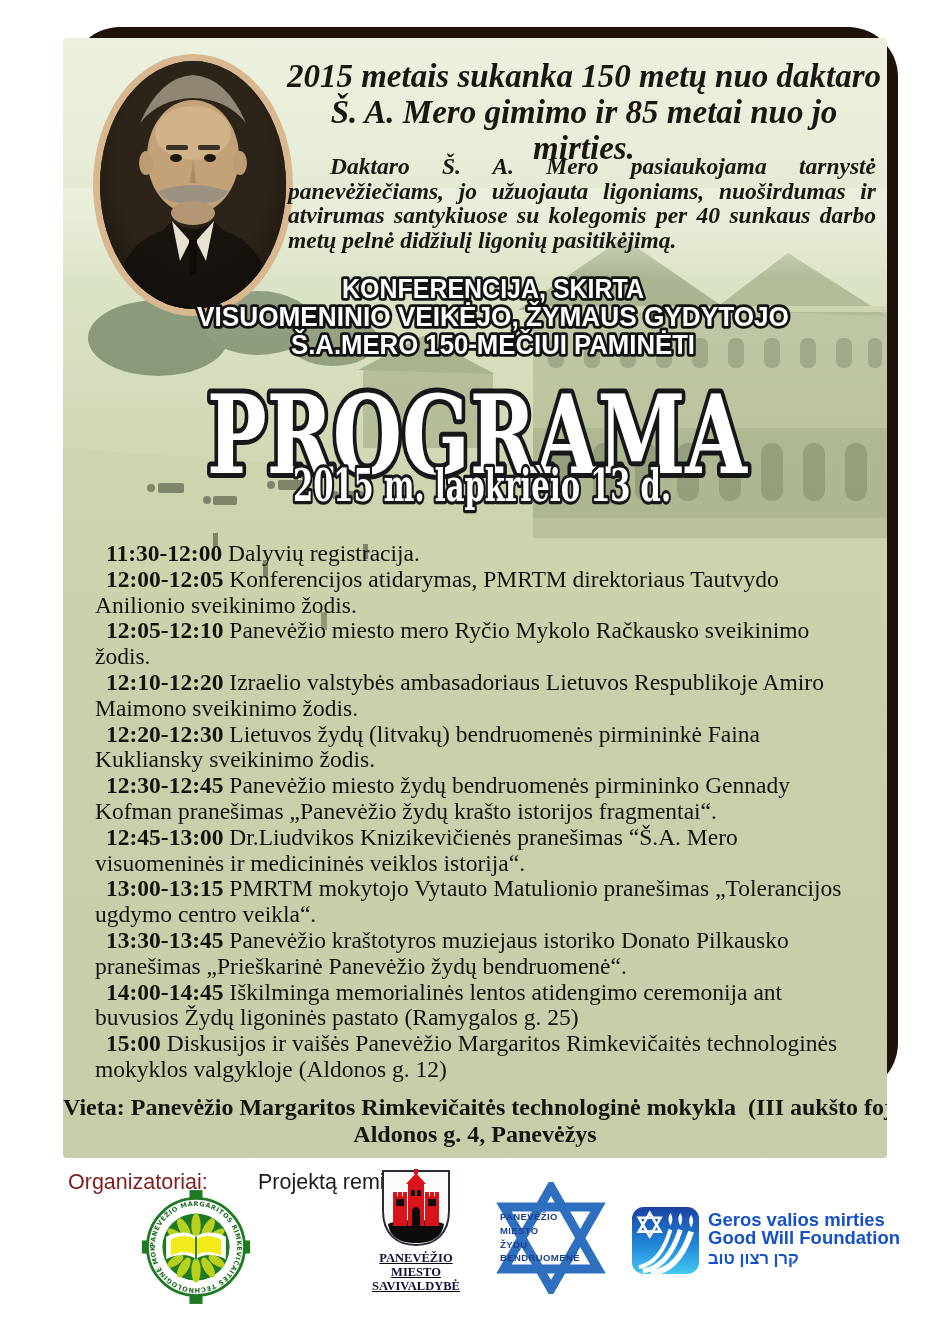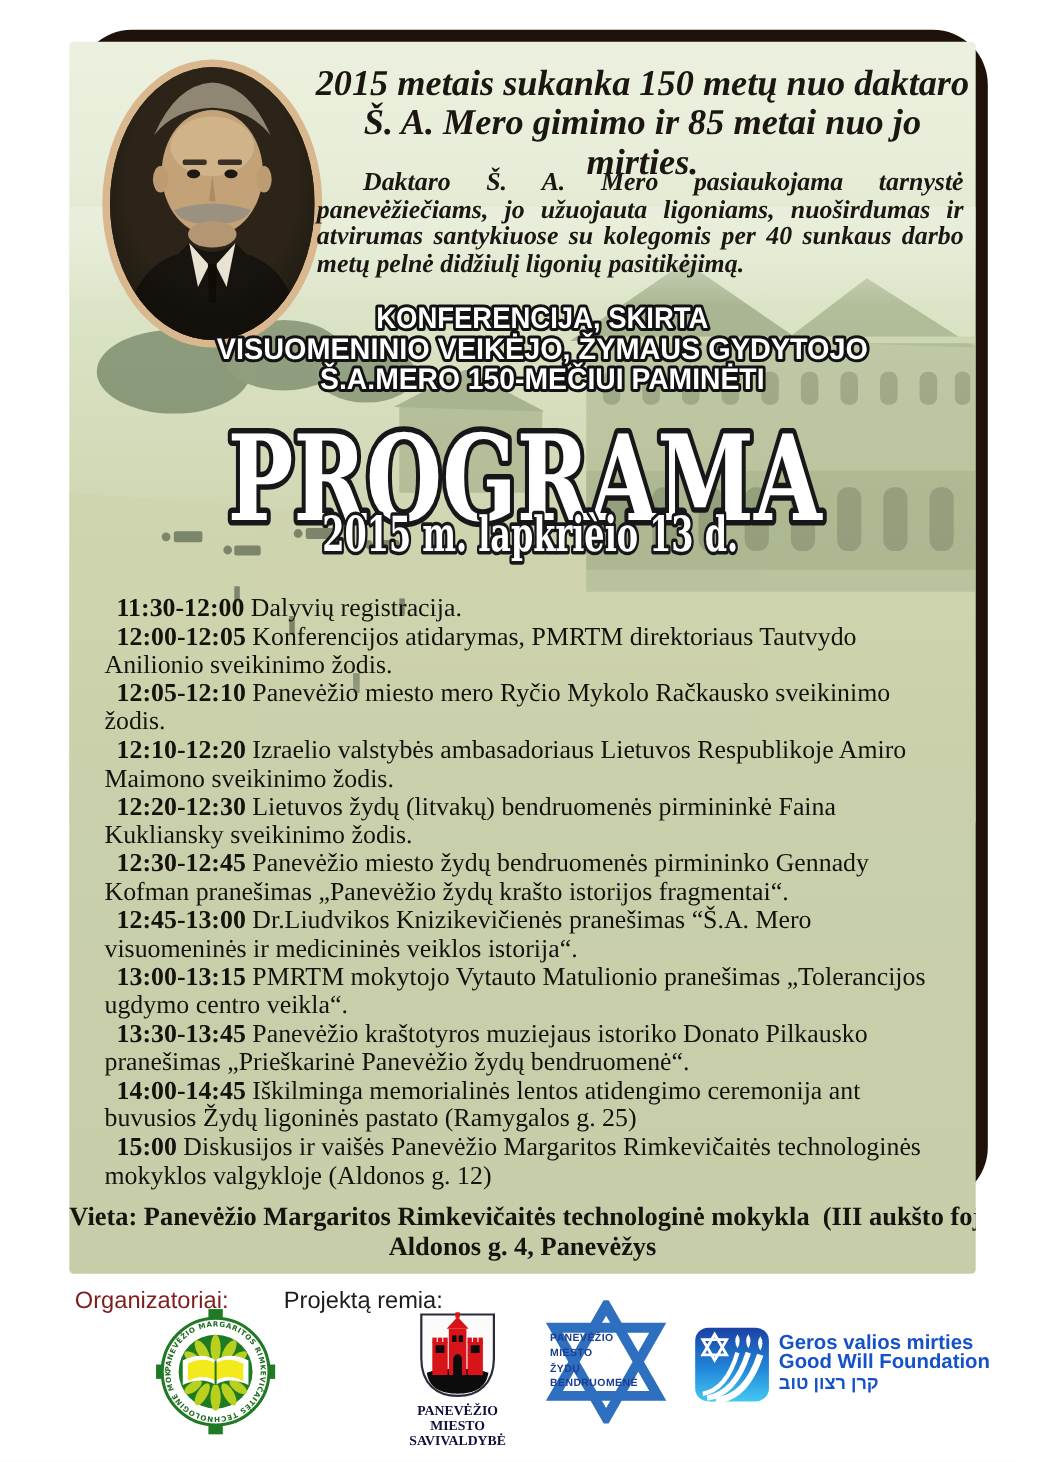--- a/index.html
+++ b/index.html
@@ -34,21 +34,21 @@
   .schedule b{font-weight:700;margin-left:11px;}
 
   .venue{left:0;top:1056px;width:824px;text-align:center;
          font:700 24px/27px "Liberation Serif",serif;color:#17130e;}
   .venue div{white-space:pre;}
 
   .org-label{left:68px;top:1170px;font:400 21.5px/24px "Liberation Sans",sans-serif;color:#7f1d1d;text-align:right;}
   .sup-label{left:258px;top:1170px;font:400 21.5px/24px "Liberation Sans",sans-serif;color:#1c1c1c;}
 
   .school-logo{left:140px;top:1188px;}
-  .arms{left:360px;top:1192px;width:112px;text-align:center;}
+  .arms{left:360px;top:1168px;width:112px;text-align:center;text-decoration:underline;}
   .arms svg{display:block;margin:0 auto;}
   .arms-text{margin-top:3px;font:700 12.5px/14px "Liberation Serif",serif;color:#10103a;}
 
   .star-logo{left:495px;top:1182px;}
   .star-text{left:500px;top:1210px;font:700 9.5px/13.8px "Liberation Sans",sans-serif;
              color:#1d3f8f;letter-spacing:.4px;}
 
   .gwf-logo{left:631px;top:1206px;}
   .gwf-text{left:708px;top:1211px;font:700 18.5px/18px "Liberation Sans",sans-serif;color:#1551c8;}
   .gwf-text .heb{font-size:16.5px;margin-top:2px;}

